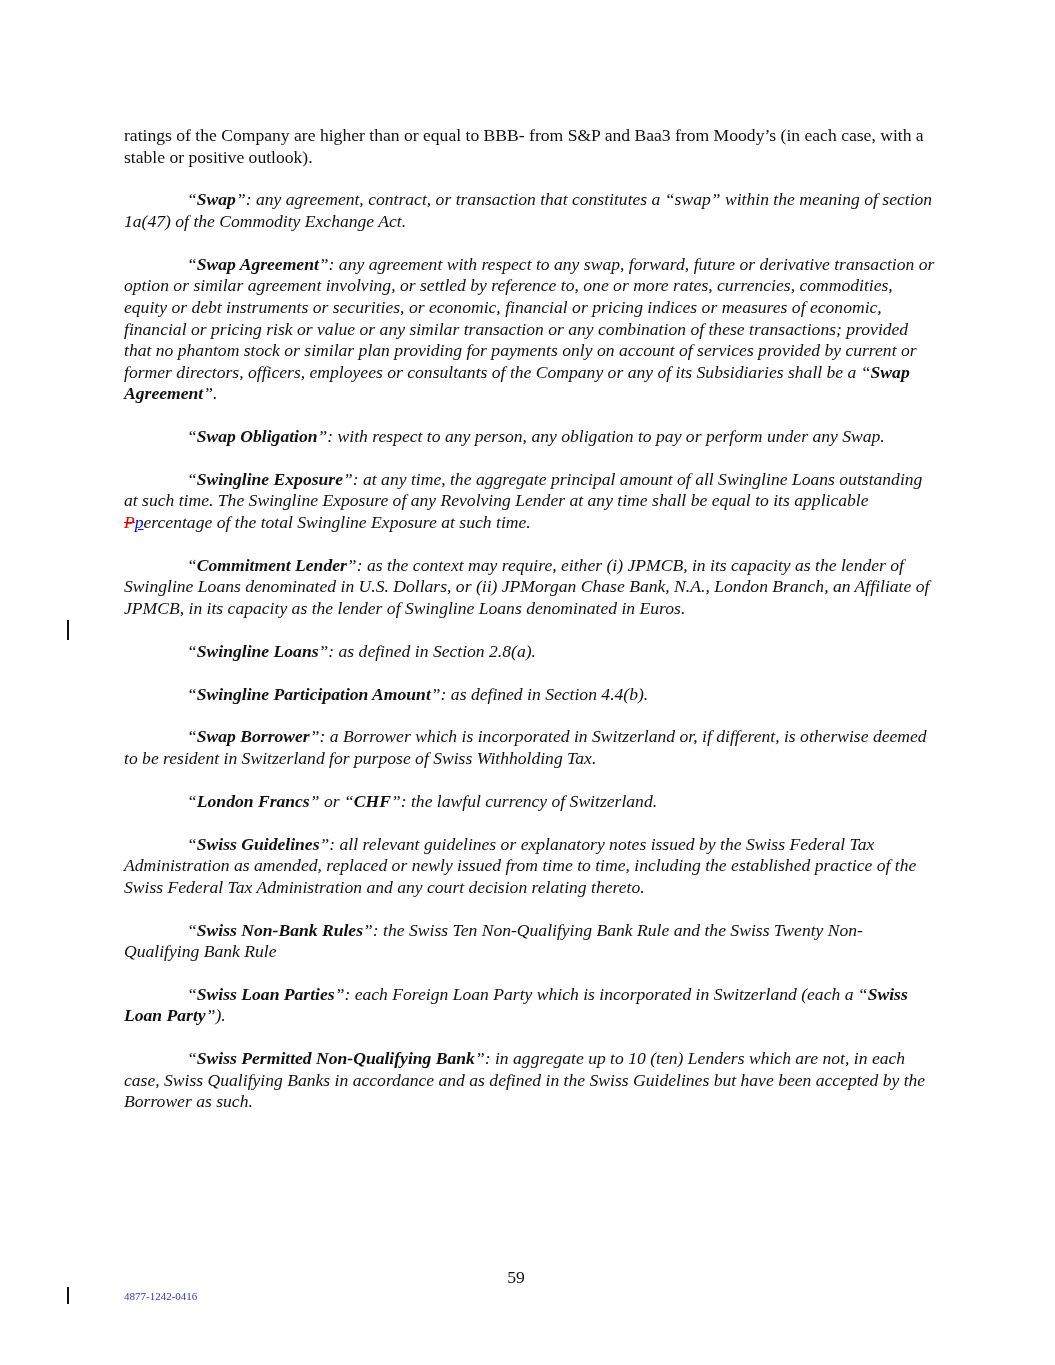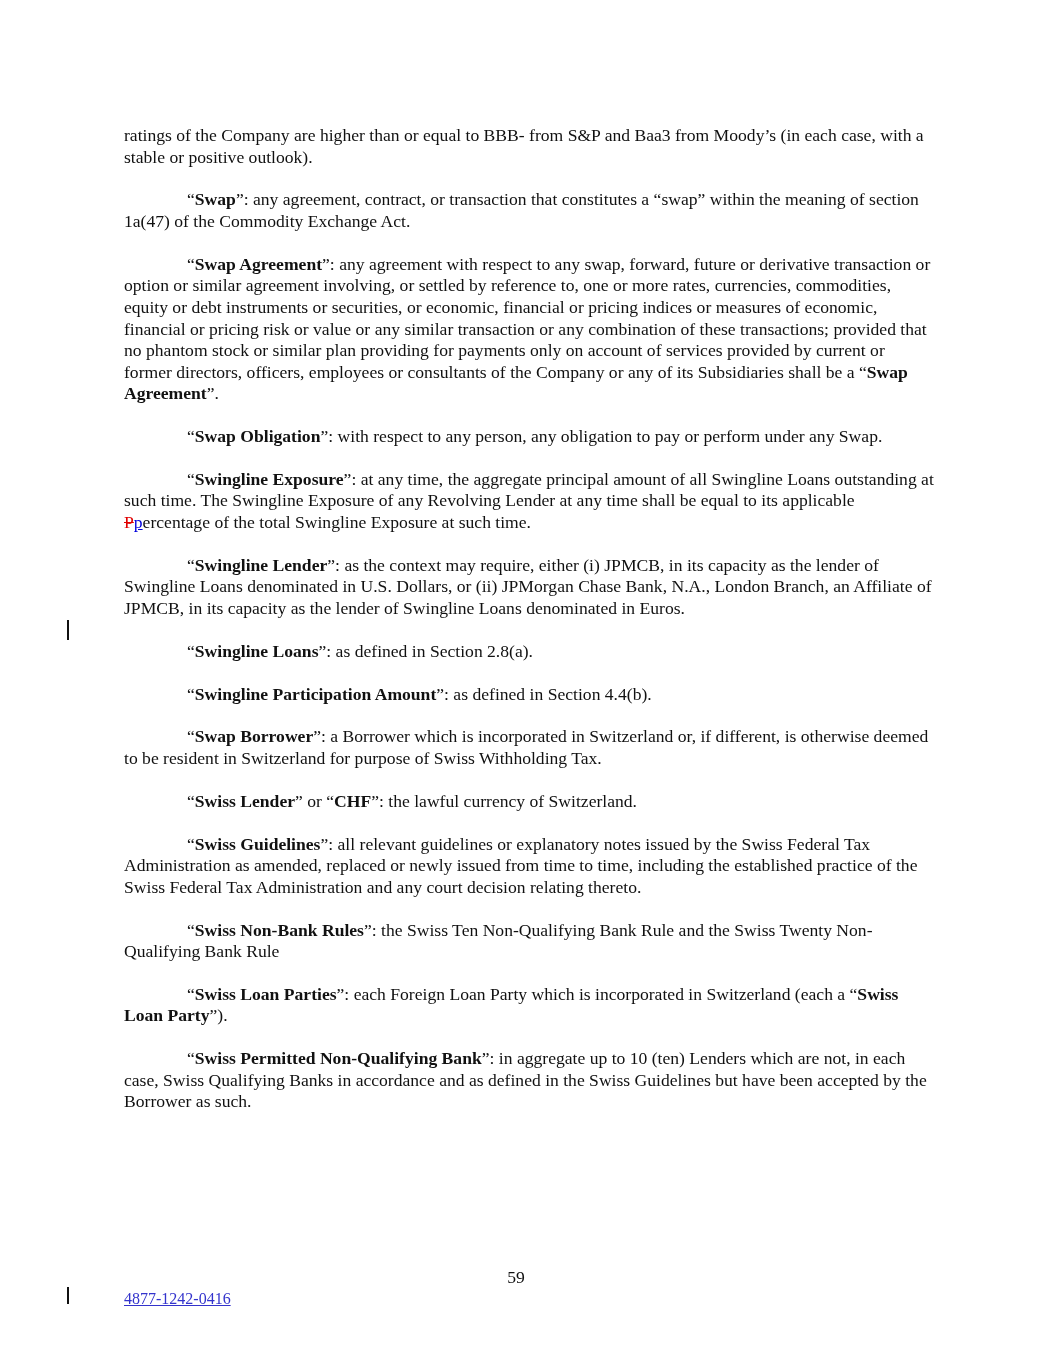--- a/index.html
+++ b/index.html
@@ -3,43 +3,43 @@
 <meta charset="utf-8">
 <style>
   html, body { margin: 0; padding: 0; background: #ffffff; }
   body { width: 1055px; height: 1365px; position: relative; overflow: hidden; }
   .page {
     position: absolute; left: 0; top: 0; width: 1055px; height: 1365px; background: #fff;
     font-family: "Liberation Serif", "DejaVu Serif", serif; color: #111;
   }
   .text-block { position: absolute; left: 124px; width: 812px; font-size: 17.6px; line-height: 21.6px; }
   .para { margin: 0 0 21.2px 0; text-align: left; }
-  .para.indent { text-indent: 63px; }
+  .para.indent { text-indent: 63px; font-style: italic; }
   .para b { font-weight: bold; }
   .del { color: #e00000; text-decoration: line-through; }
   .ins { color: #0000dd; text-decoration: underline; }
   .change-bar { position: absolute; left: 67px; width: 2px; background: #111; }
   .page-number { position: absolute; left: 0; width: 1032px; top: 1267px; text-align: center; font-size: 17.6px; }
-  .doc-id { position: absolute; left: 124px; top: 1290px; font-size: 16px; color: #3333cc; text-decoration: underline; }
+  .doc-id { position: absolute; left: 124px; top: 1290px; font-size: 11px; color: #3333cc; }
 </style>
 </head>
 <body>
 
 <div class="page">
   <div class="text-block" id="text-block" style="top:125px;">
       <p class="para"><span>ratings of the Company are higher than or equal to BBB- from S&amp;P and Baa3 from Moody’s (in each case, with a stable or positive outlook).</span></p>
       <p class="para indent"><span>“</span><b>Swap</b><span>”: any agreement, contract, or transaction that constitutes a “swap” within the meaning of section 1a(47) of the Commodity Exchange Act.</span></p>
       <p class="para indent"><span>“</span><b>Swap Agreement</b><span>”: any agreement with respect to any swap, forward, future or derivative transaction or option or similar agreement involving, or settled by reference to, one or more rates, currencies, commodities, equity or debt instruments or securities, or economic, financial or pricing indices or measures of economic, financial or pricing risk or value or any similar transaction or any combination of these transactions; provided that no phantom stock or similar plan providing for payments only on account of services provided by current or former directors, officers, employees or consultants of the Company or any of its Subsidiaries shall be a “</span><b>Swap Agreement</b><span>”.</span></p>
       <p class="para indent"><span>“</span><b>Swap Obligation</b><span>”: with respect to any person, any obligation to pay or perform under any Swap.</span></p>
       <p class="para indent"><span>“</span><b>Swingline Exposure</b><span>”: at any time, the aggregate principal amount of all Swingline Loans outstanding at such time. The Swingline Exposure of any Revolving Lender at any time shall be equal to its applicable </span><span class="del">P</span><span class="ins">p</span><span>ercentage of the total Swingline Exposure at such time.</span></p>
-      <p class="para indent"><span>“</span><b>Swingline Lender</b><span>”: as the context may require, either (i) JPMCB, in its capacity as the lender of Swingline Loans denominated in U.S. Dollars, or (ii) JPMorgan Chase Bank, N.A., London Branch, an Affiliate of JPMCB, in its capacity as the lender of Swingline Loans denominated in Euros.</span></p>
+      <p class="para indent"><span>“</span><b>Commitment Lender</b><span>”: as the context may require, either (i) JPMCB, in its capacity as the lender of Swingline Loans denominated in U.S. Dollars, or (ii) JPMorgan Chase Bank, N.A., London Branch, an Affiliate of JPMCB, in its capacity as the lender of Swingline Loans denominated in Euros.</span></p>
       <p class="para indent"><span>“</span><b>Swingline Loans</b><span>”: as defined in Section 2.8(a).</span></p>
       <p class="para indent"><span>“</span><b>Swingline Participation Amount</b><span>”: as defined in Section 4.4(b).</span></p>
       <p class="para indent"><span>“</span><b>Swap Borrower</b><span>”: a Borrower which is incorporated in Switzerland or, if different, is otherwise deemed to be resident in Switzerland for purpose of Swiss Withholding Tax.</span></p>
-      <p class="para indent"><span>“</span><b>Swiss Lender</b><span>” or “</span><b>CHF</b><span>”: the lawful currency of Switzerland.</span></p>
+      <p class="para indent"><span>“</span><b>London Francs</b><span>” or “</span><b>CHF</b><span>”: the lawful currency of Switzerland.</span></p>
       <p class="para indent"><span>“</span><b>Swiss Guidelines</b><span>”: all relevant guidelines or explanatory notes issued by the Swiss Federal Tax Administration as amended, replaced or newly issued from time to time, including the established practice of the Swiss Federal Tax Administration and any court decision relating thereto.</span></p>
       <p class="para indent"><span>“</span><b>Swiss Non-Bank Rules</b><span>”: the Swiss Ten Non-Qualifying Bank Rule and the Swiss Twenty Non-Qualifying Bank Rule</span></p>
       <p class="para indent"><span>“</span><b>Swiss Loan Parties</b><span>”: each Foreign Loan Party which is incorporated in Switzerland (each a “</span><b>Swiss Loan Party</b><span>”).</span></p>
       <p class="para indent"><span>“</span><b>Swiss Permitted Non-Qualifying Bank</b><span>”: in aggregate up to 10 (ten) Lenders which are not, in each case, Swiss Qualifying Banks in accordance and as defined in the Swiss Guidelines but have been accepted by the Borrower as such.</span></p>
     </div>
 
   <div class="change-bar" style="top:620px; height:20px;"></div>
   <div class="change-bar" style="top:1287px; height:17px;"></div>
 
   <div class="page-number">59</div>

